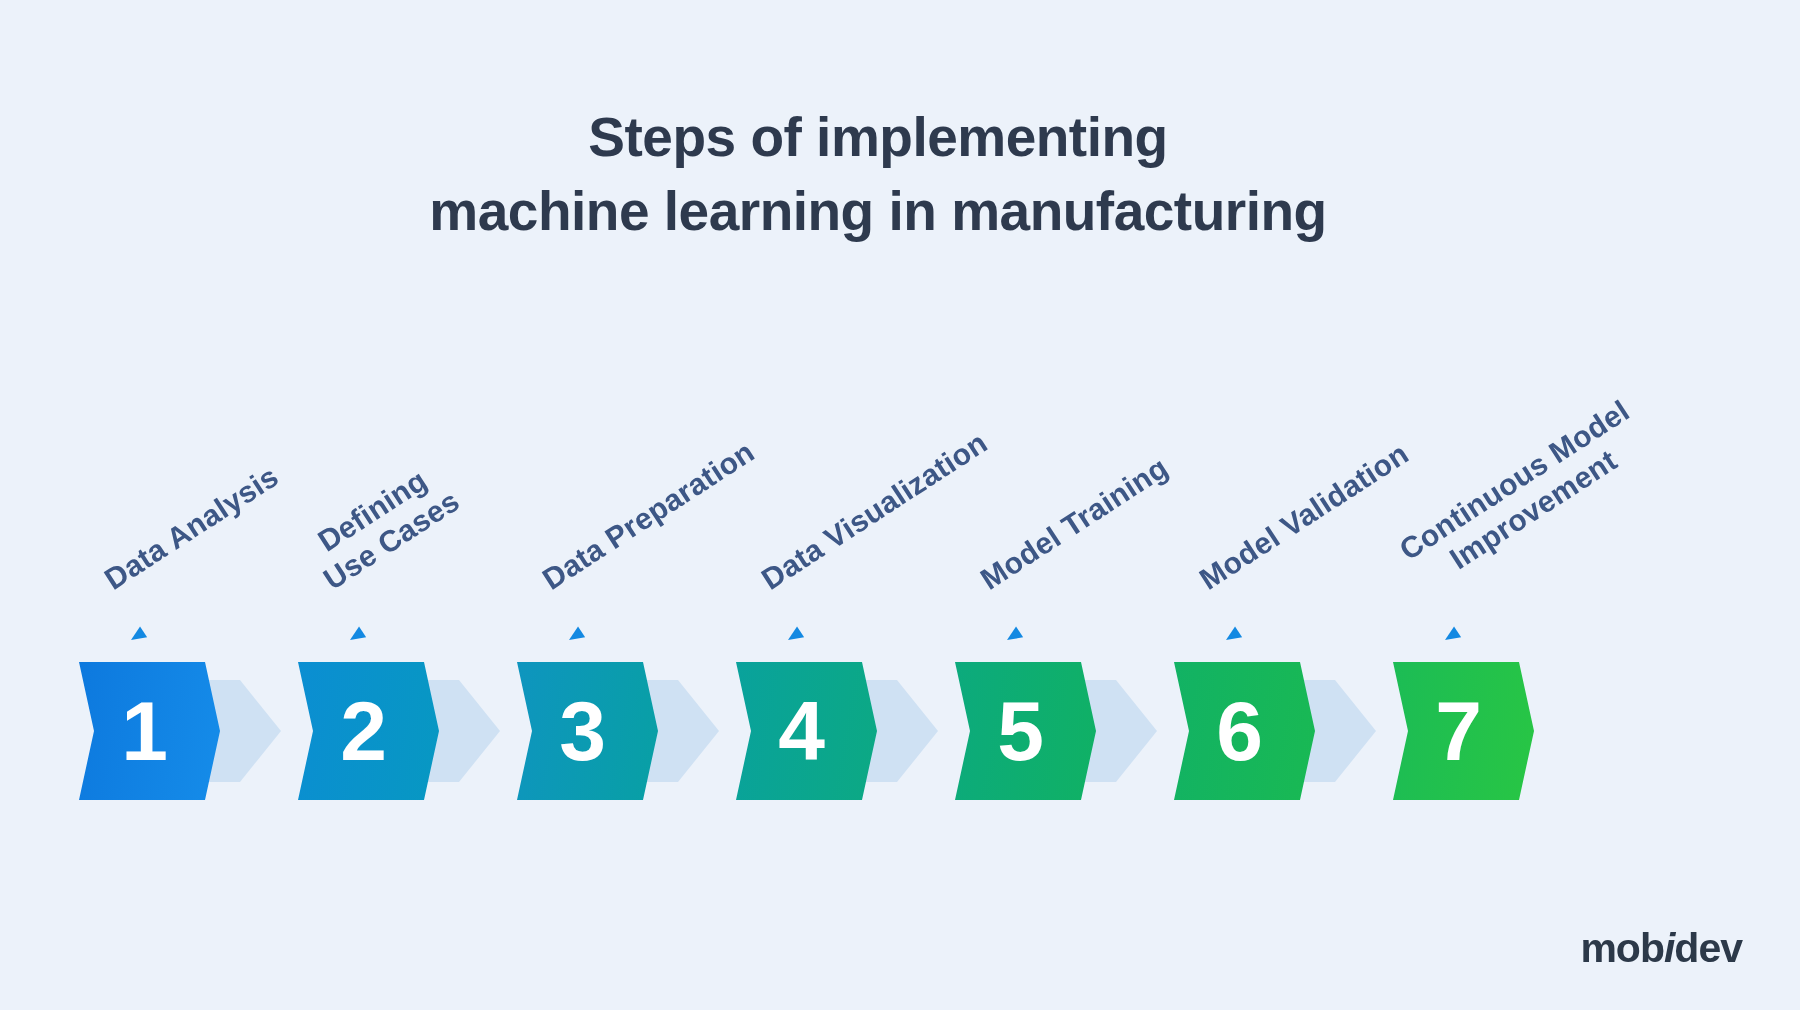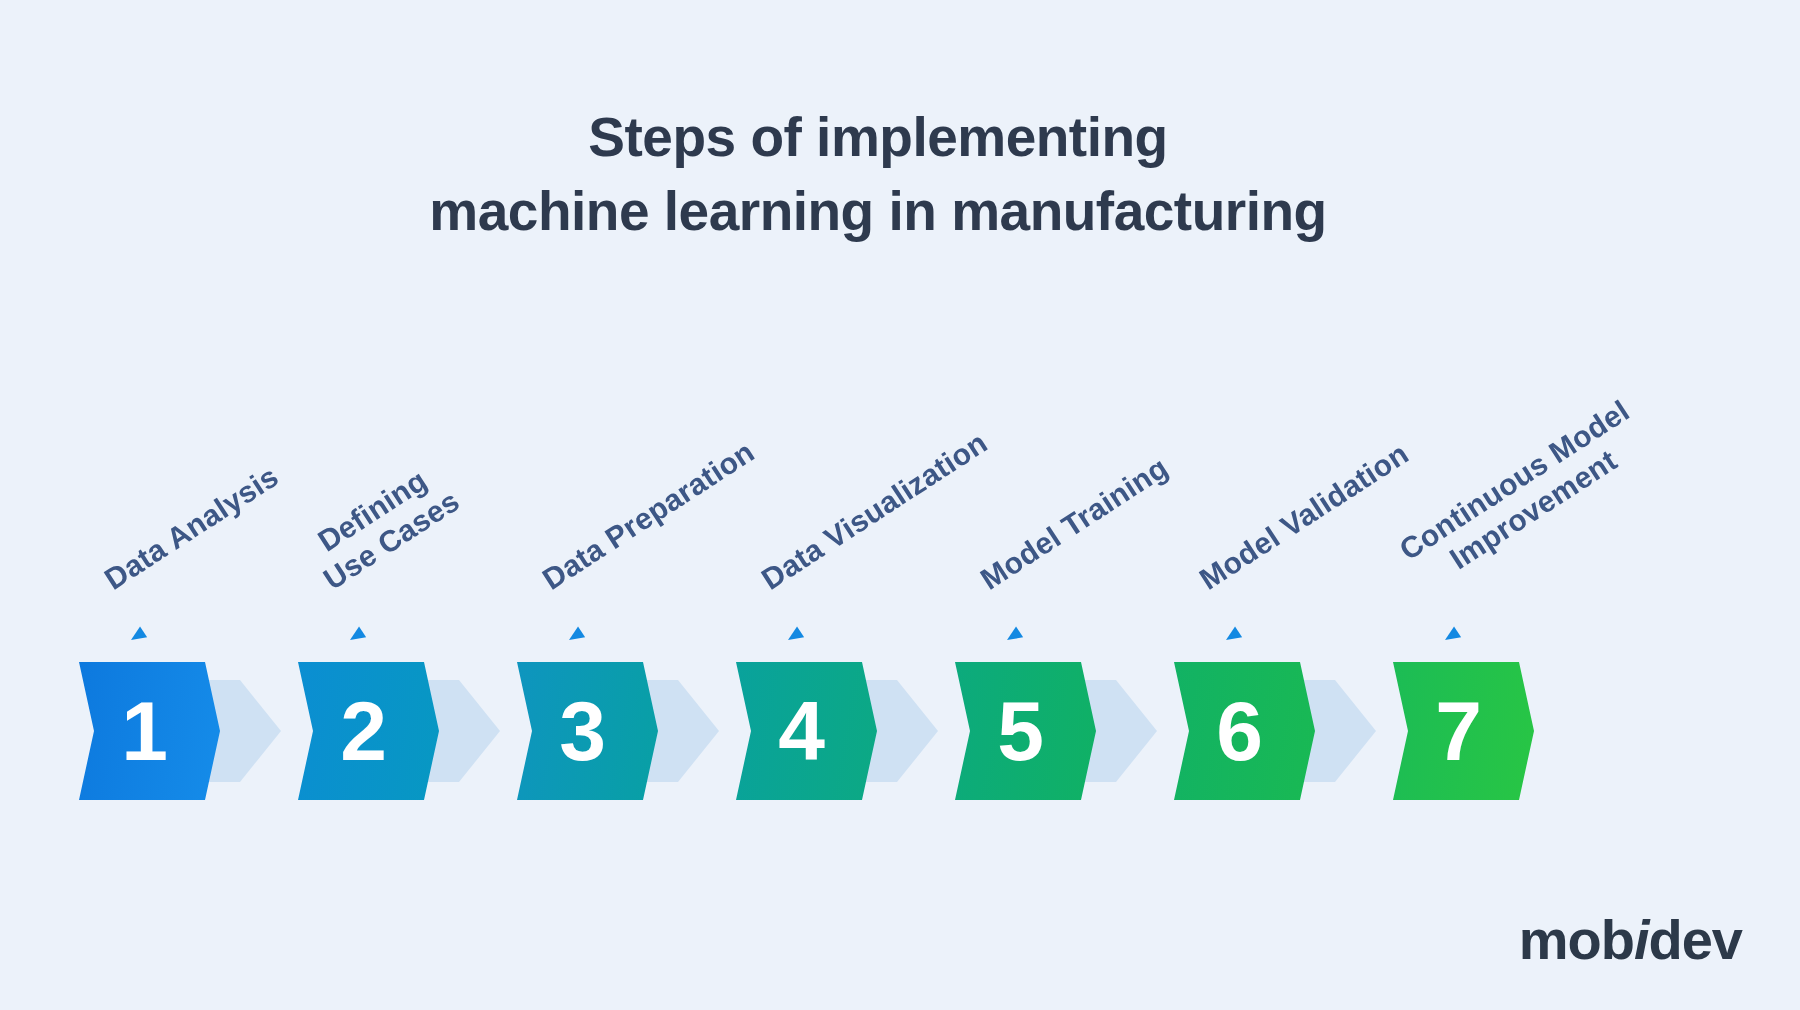--- a/index.html
+++ b/index.html
@@ -62,21 +62,21 @@
     position: absolute; left: 12px; bottom: 54px;
     color: var(--label, #3d5786);
     font-size: 30px; font-weight: bold;
     letter-spacing: 0.3px; line-height: 1.16;
     white-space: pre-line; text-align: center;
   }
 
   .logo {
     position: absolute; right: 58px; bottom: 38px;
     color: var(--logo, #2c3949);
-    font-size: 56px; font-weight: bold; letter-spacing: -1px;
+    font-size: 41px; font-weight: bold; letter-spacing: -1px;
   }
   .logo .logo-i { font-style: italic; }
 </style>
 </head>
 <body>
 
 <svg class="defs-svg" aria-hidden="true">
   <defs>
     <linearGradient id="dashFade" x1="0" y1="0" x2="1" y2="0">
       <stop offset="0" stop-opacity="1"></stop>

